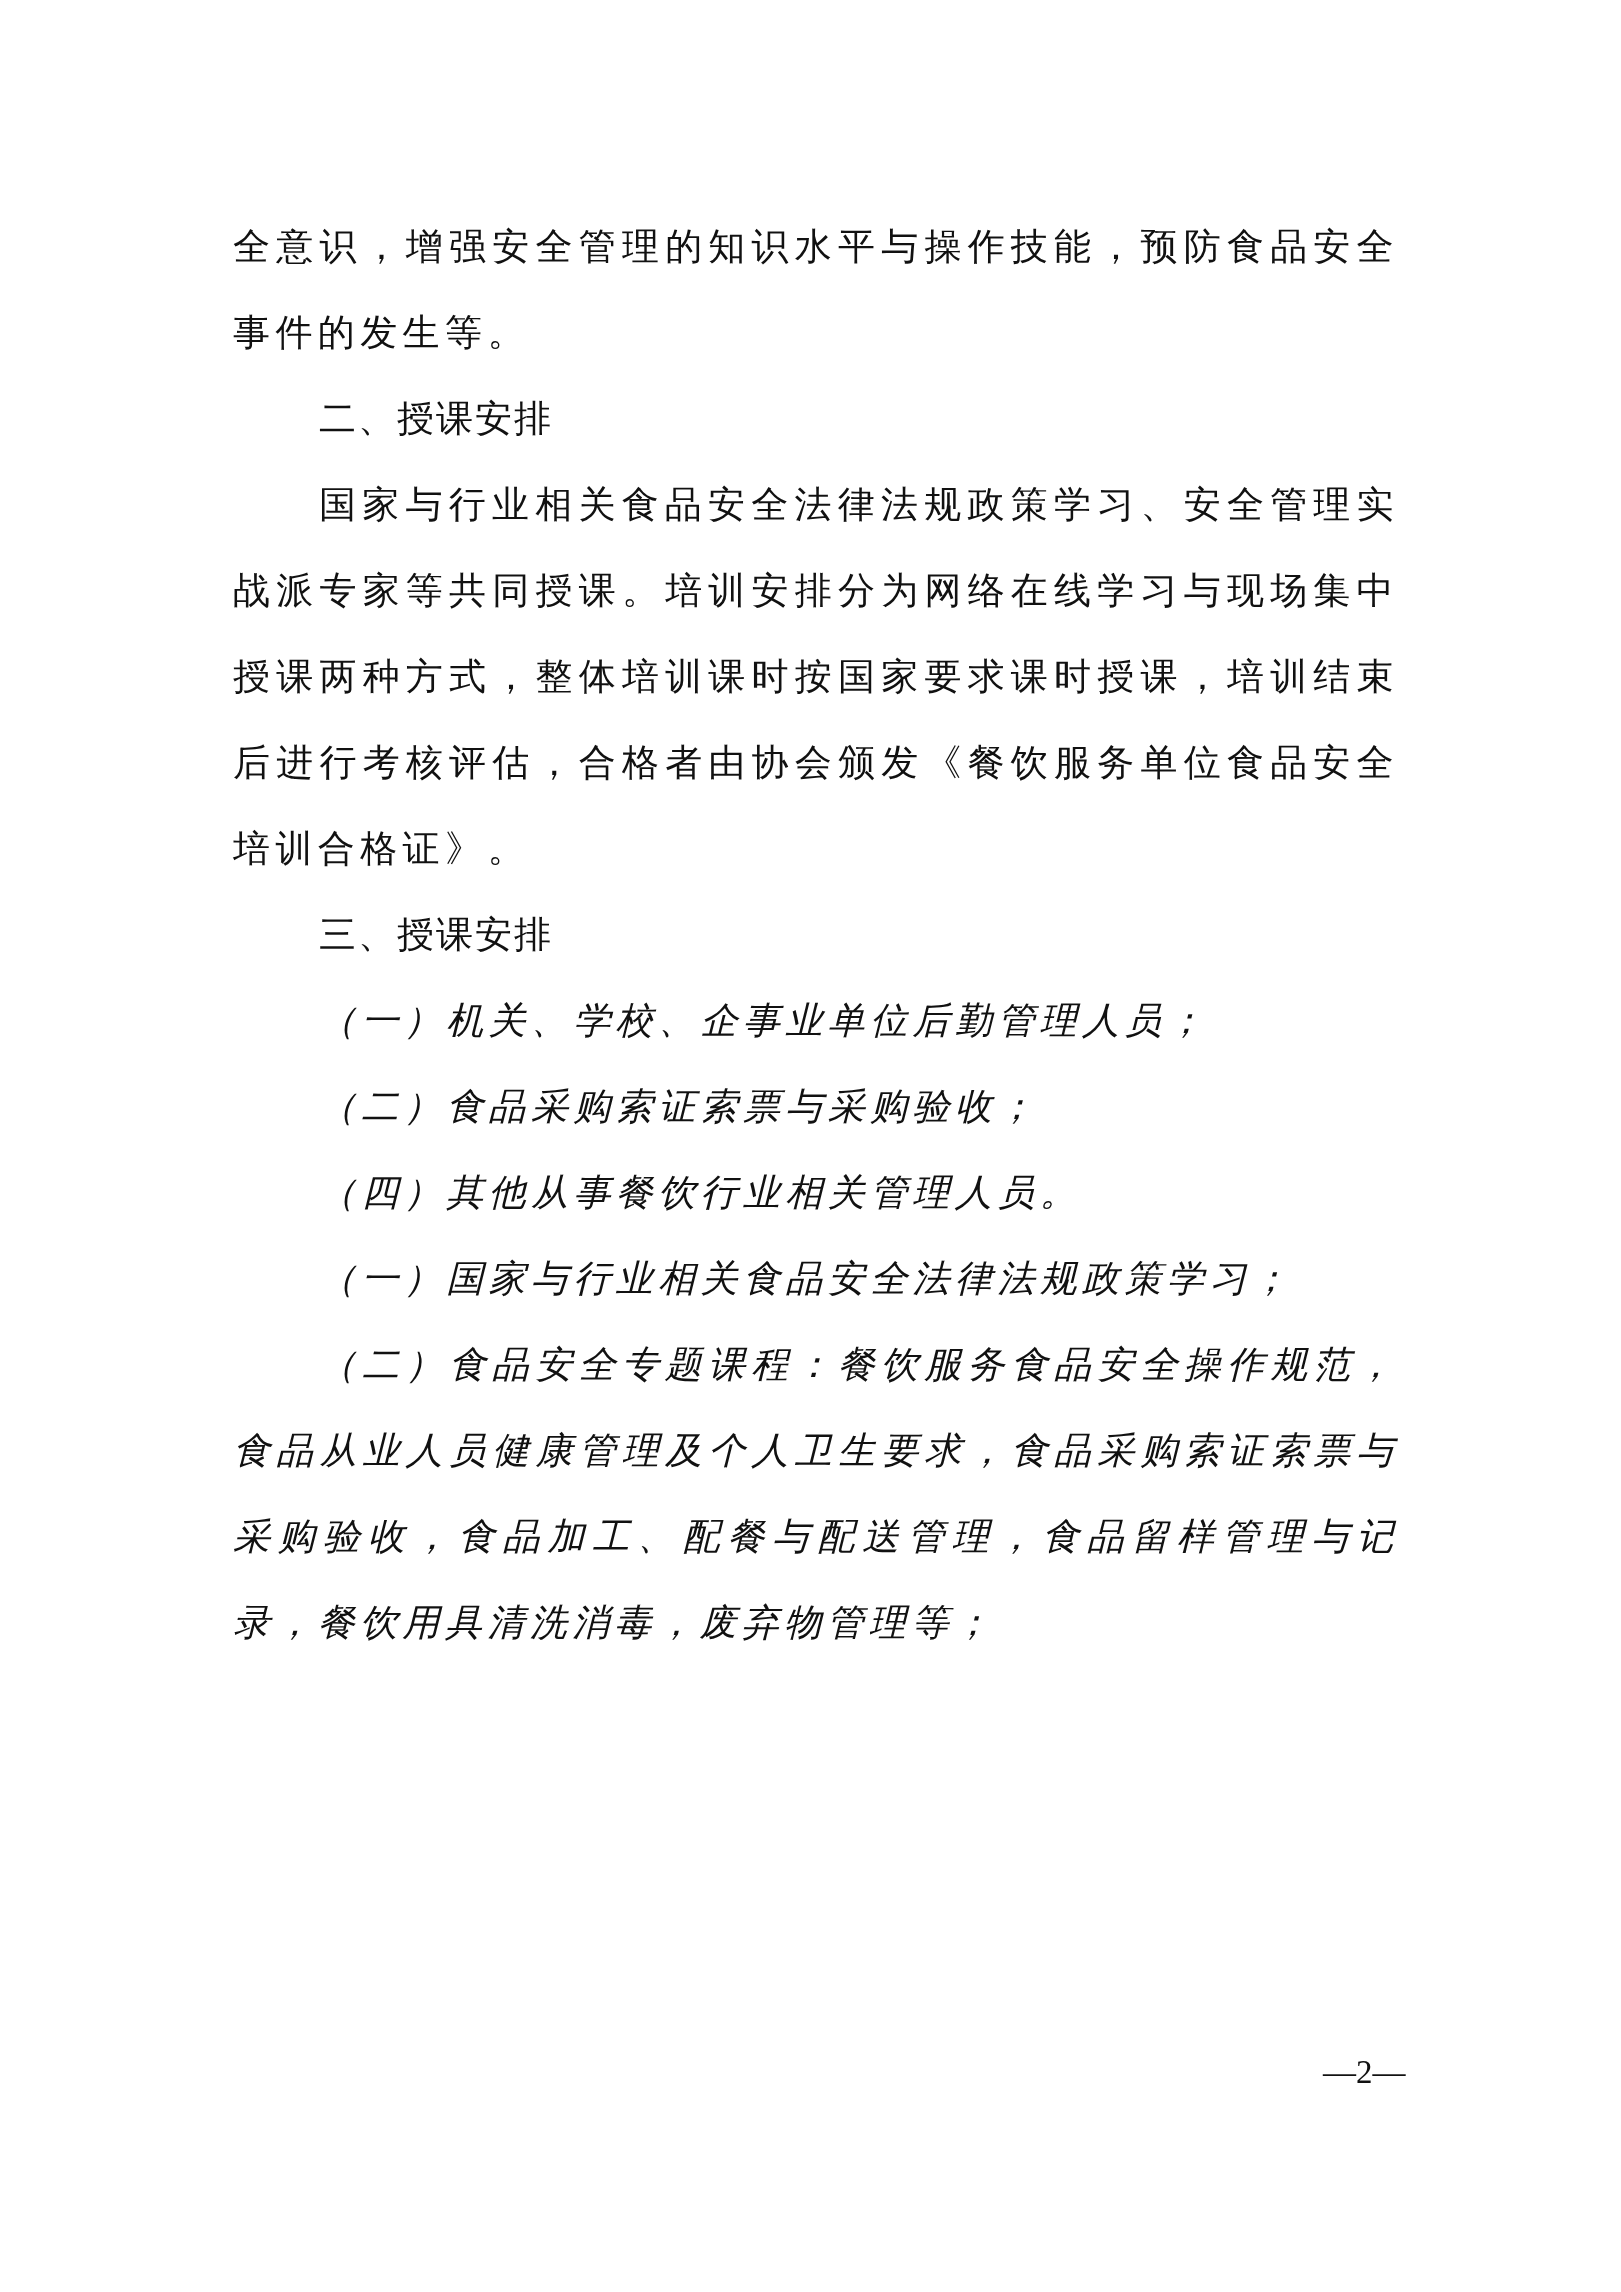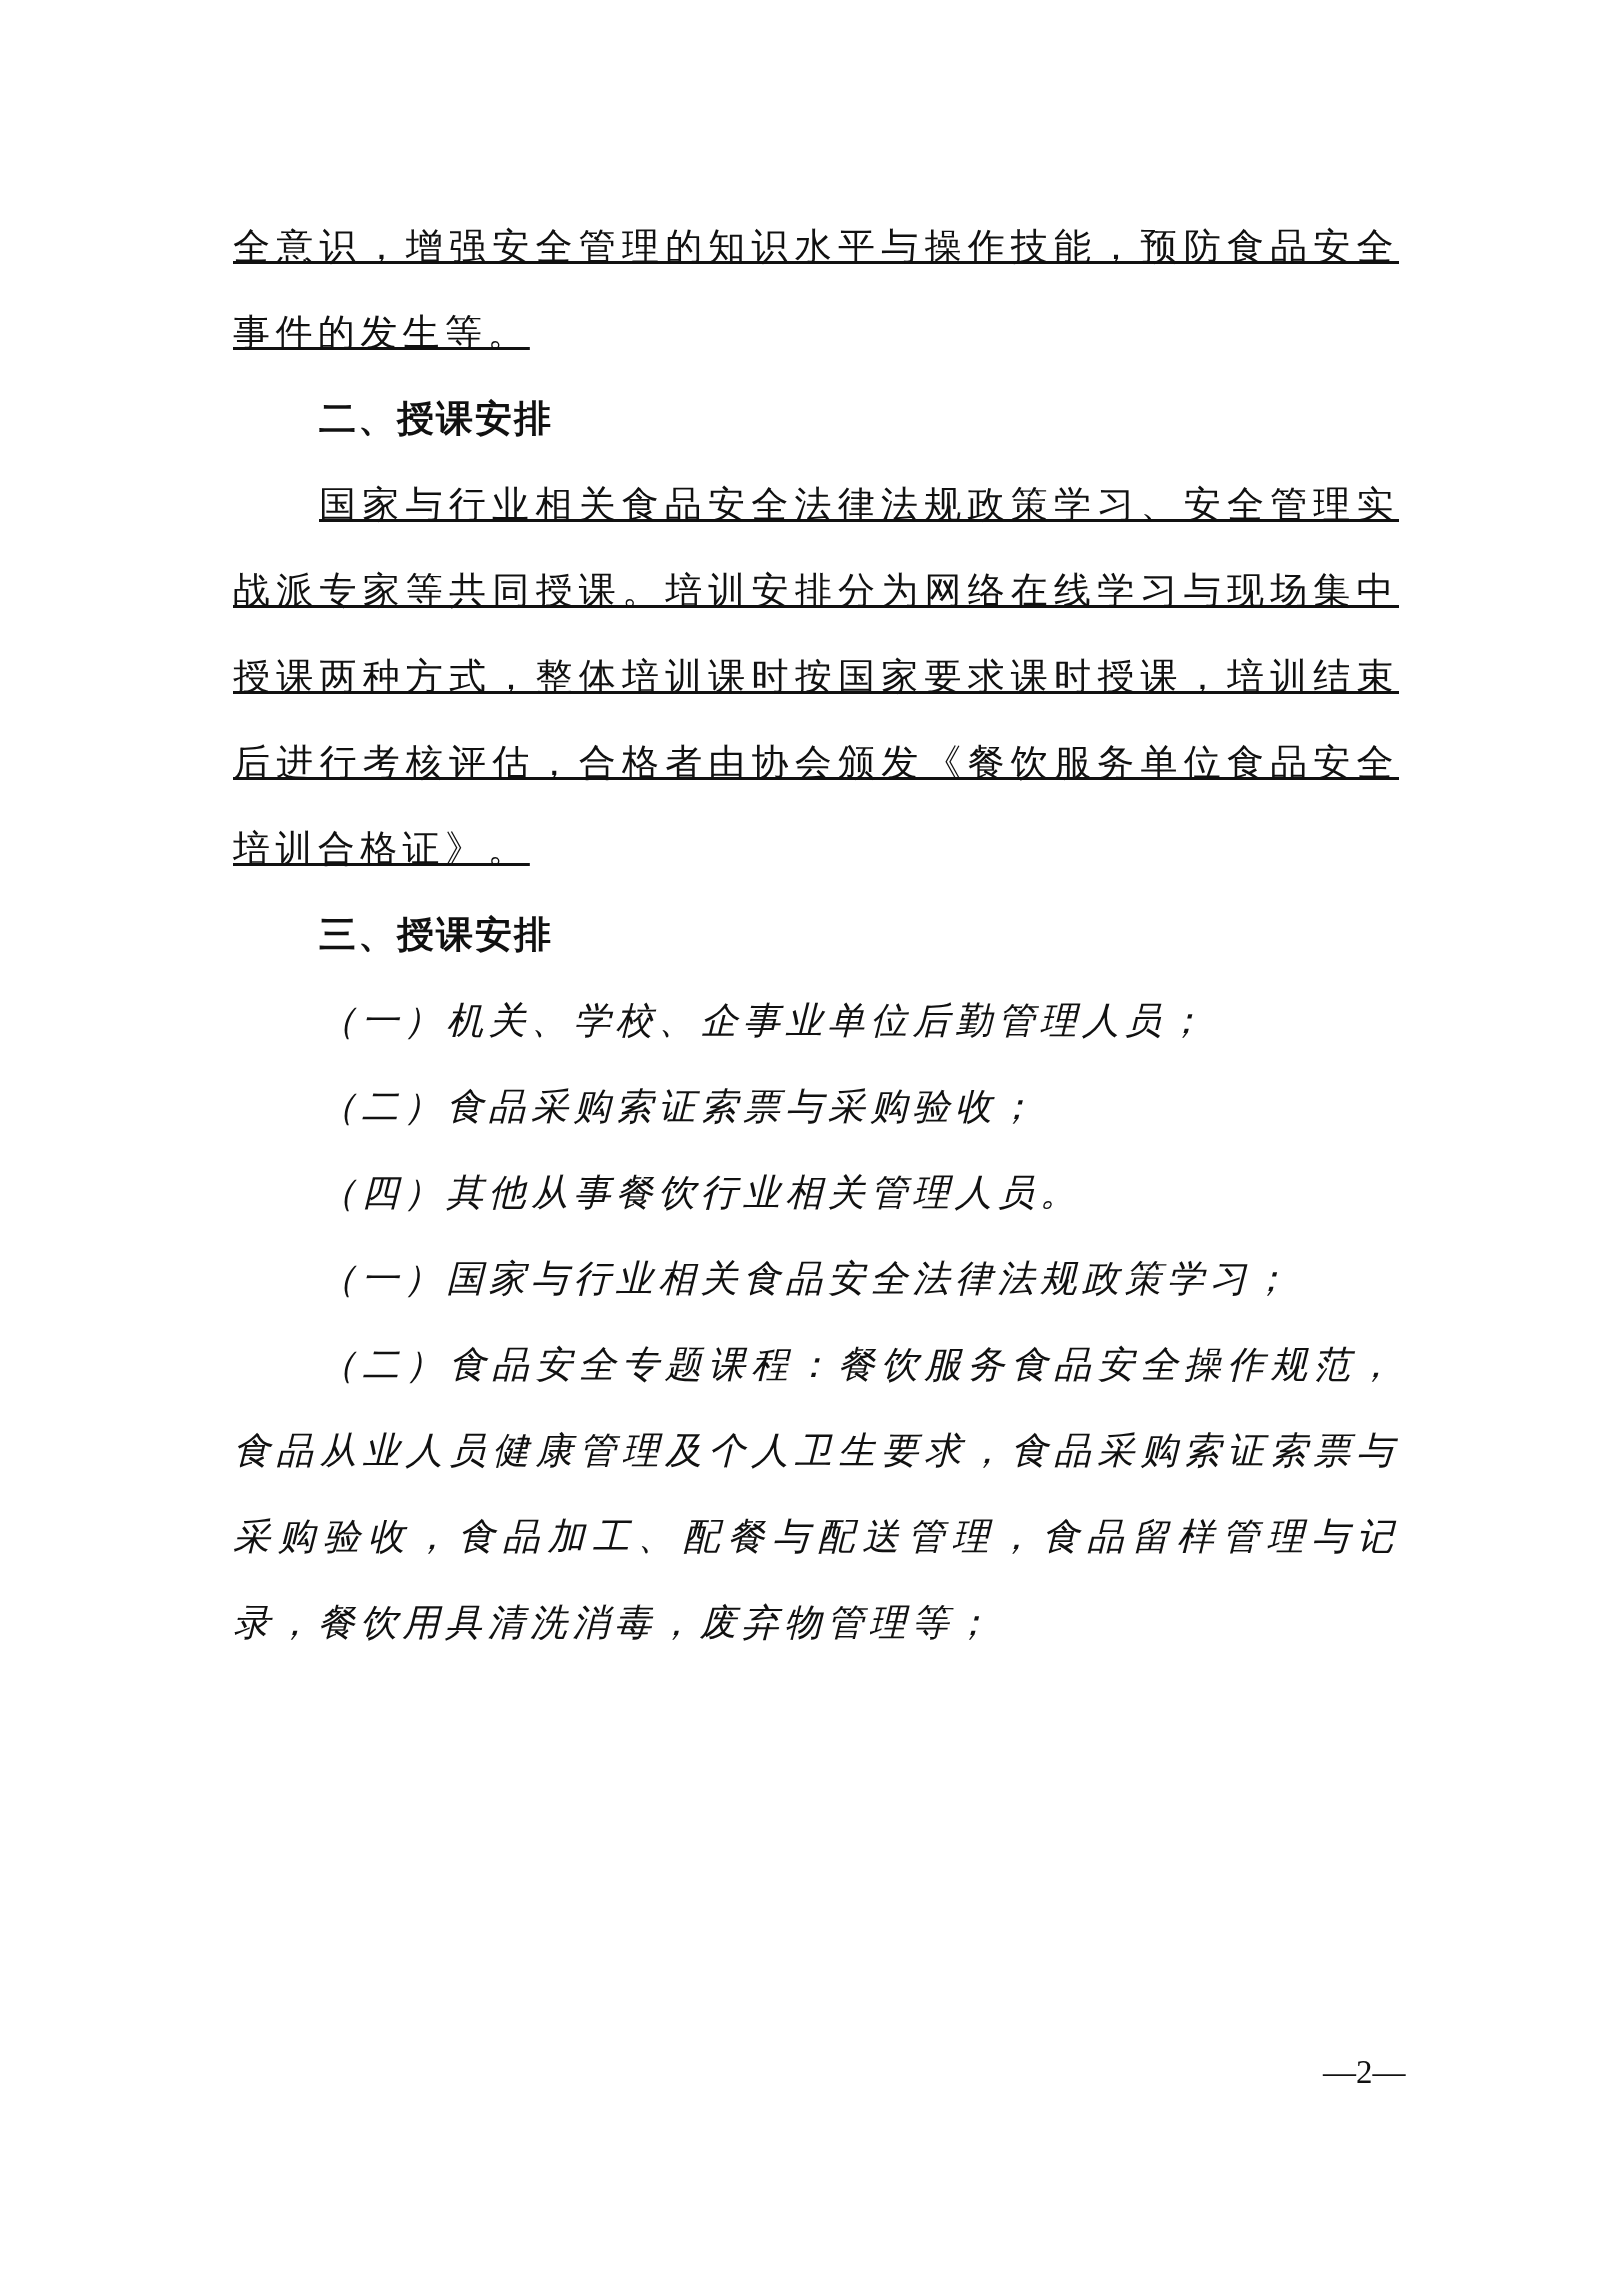--- a/index.html
+++ b/index.html
@@ -3,23 +3,23 @@
 <meta charset="utf-8">
 <style>
   html, body { margin: 0; padding: 0; background: #ffffff; }
   body { width: 1621px; height: 2293px; position: relative; overflow: hidden; }
   .page { position: absolute; left: 0; top: 0; width: 1621px; height: 2293px; background: #fff; }
   .content {
     position: absolute; left: 233px; top: 204px; width: 1166px;
     font-family: "DejaVu Serif", "Liberation Serif", serif;
     font-size: 37px; color: #111; line-height: 86px;
   }
-  .para { margin: 0; text-align: justify; text-justify: inter-character; letter-spacing: 5.4px; text-decoration: underline; }
+  .para { margin: 0; text-align: justify; text-justify: inter-character; letter-spacing: 5.4px; }
   .indent { text-indent: 86px; }
-  .heading { margin: 0; padding-left: 86px; font-family: "DejaVu Sans", "Liberation Sans", sans-serif; font-weight: bold; letter-spacing: 2px; font-size: 37px; }
+  .heading { margin: 0; padding-left: 86px; font-family: "DejaVu Sans", "Liberation Sans", sans-serif; font-weight: normal; letter-spacing: 2px; font-size: 37px; }
   .item { margin: 0; text-indent: 86px; letter-spacing: 5.4px; text-align: justify; font-style: italic; }
   .page-number {
     position: absolute; left: 1323px; top: 2054px;
     font-family: "Liberation Serif", "DejaVu Serif", serif; font-size: 33px; color: #111;
   }
 </style>
 </head>
 <body>
 
 <div class="page">

